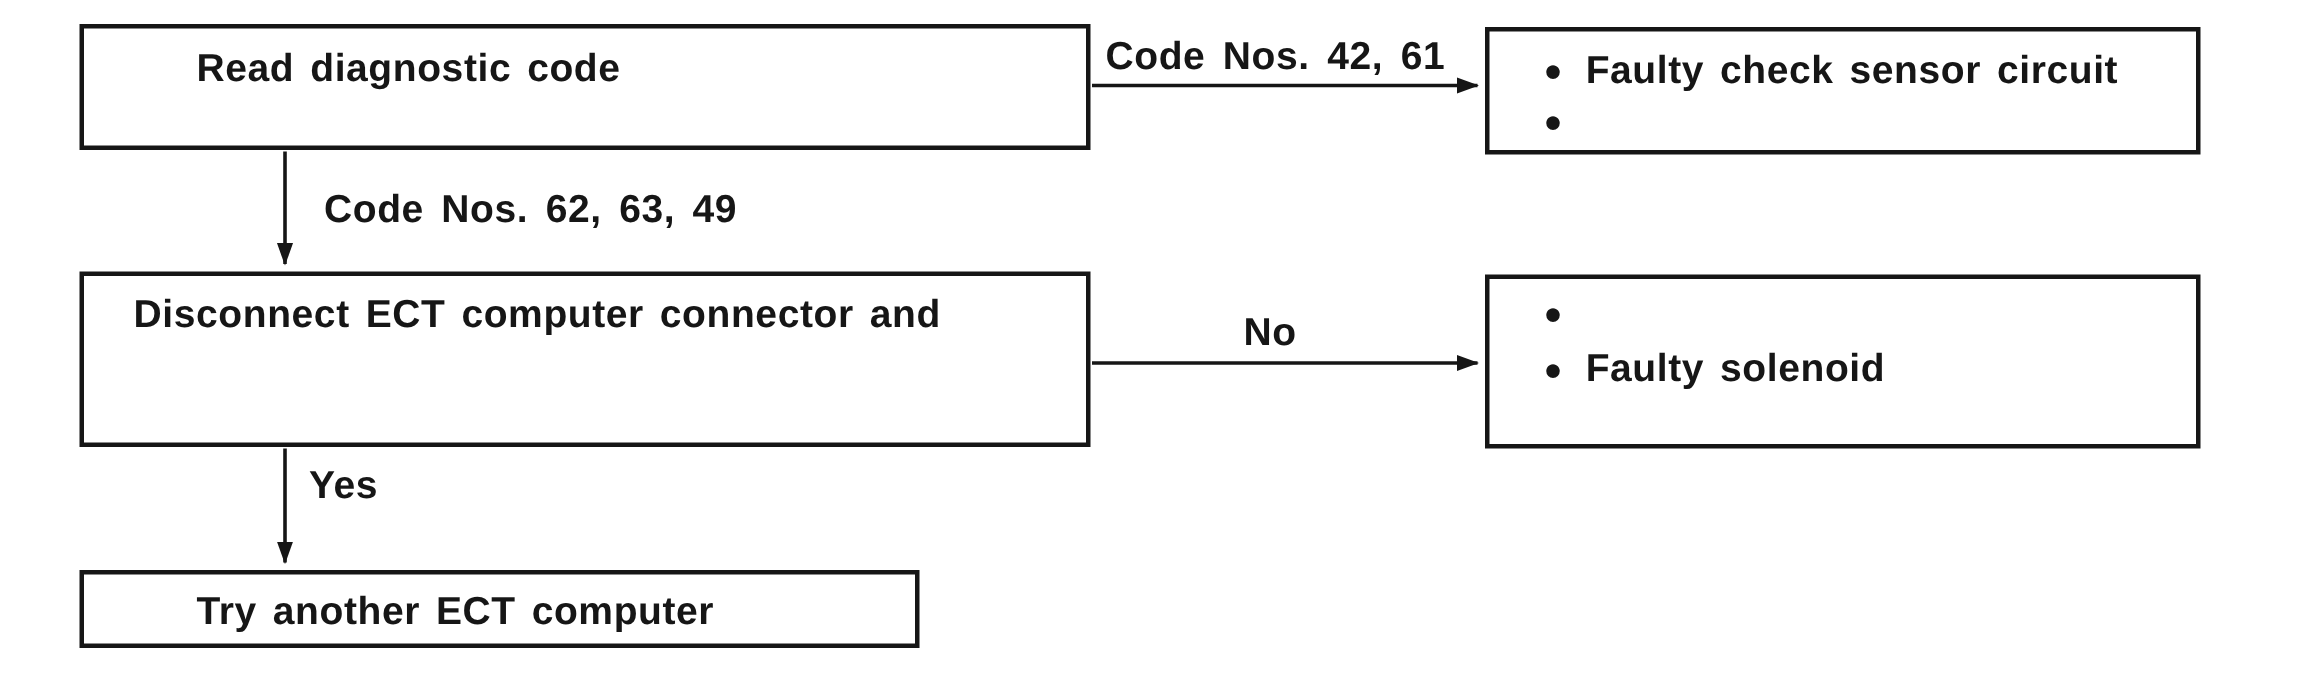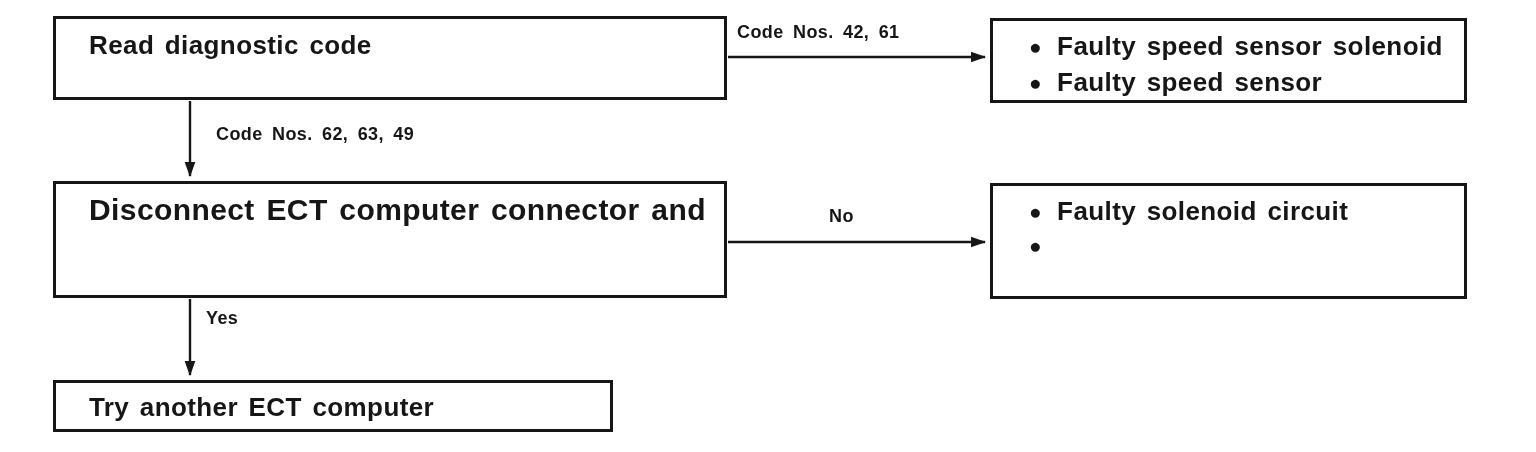--- a/index.html
+++ b/index.html
@@ -27,27 +27,28 @@
   .box-check   { left: 53px;  top: 181px; width: 674px; height: 117px; }
   .box-solen   { left: 990px; top: 183px; width: 477px; height: 116px; }
   .box-try     { left: 53px;  top: 380px; width: 560px; height: 52px;  }
 
   .box-text {
     font-size: 26px;
     font-weight: bold;
     letter-spacing: 0.4px;
     word-spacing: 3px;
     white-space: nowrap;
+    margin-left: 42px;
   }
   .box-read .box-text { padding: 11px 0 0 33px; }
   .box-try  .box-text { padding: 9px 0 0 33px;  }
 
   .box-check .box-lines { padding: 8px 0 0 33px; }
   .box-check .line {
-    font-size: 30px;
+    font-size: 26px;
     font-weight: bold;
     letter-spacing: 0.4px;
     word-spacing: 3px;
     white-space: nowrap;
     line-height: 35px;
   }
   .box-check sub {
     font-size: 0.62em;
     line-height: 0;
     vertical-align: -0.22em;
@@ -67,21 +68,21 @@
   }
   .bullet {
     font-size: 21px;
     margin-right: 15px;
     position: relative;
     top: -1px;
   }
 
   .arrow-label {
     position: absolute;
-    font-size: 18px;
+    font-size: 26px;
     font-weight: bold;
     letter-spacing: 0.4px;
     word-spacing: 4px;
     white-space: nowrap;
     color: #161616;
   }
   .label-codes-42-61   { left: 737px; top: 22px;  }
   .label-codes-62-64   { left: 216px; top: 124px; }
   .label-no            { left: 829px; top: 206px; }
   .label-yes           { left: 206px; top: 308px; }
@@ -122,43 +123,42 @@
   <div class="arrow-label label-yes">Yes</div>
 
   <div class="box box-read">
     <div class="box-text">Read diagnostic code</div>
   </div>
 
   <div class="box box-speed">
     <div class="bullet-list">
       <div class="bullet-row">
         <span class="bullet">●</span>
-        <span>Faulty speed sensor solenoid</span>
+        <span>Faulty check sensor circuit</span>
       </div>
       <div class="bullet-row">
         <span class="bullet">●</span>
-        <span>Faulty speed sensor</span>
       </div>
     </div>
   </div>
 
   <div class="box box-check">
     <div class="box-lines">
       <div class="line">Disconnect ECT computer connector and</div>
     </div>
   </div>
 
   <div class="box box-solen">
     <div class="bullet-list">
       <div class="bullet-row">
         <span class="bullet">●</span>
-        <span>Faulty solenoid circuit</span>
       </div>
       <div class="bullet-row">
         <span class="bullet">●</span>
+        <span>Faulty solenoid</span>
       </div>
     </div>
   </div>
 
   <div class="box box-try">
     <div class="box-text">Try another ECT computer</div>
   </div>
 
 </div>
 

